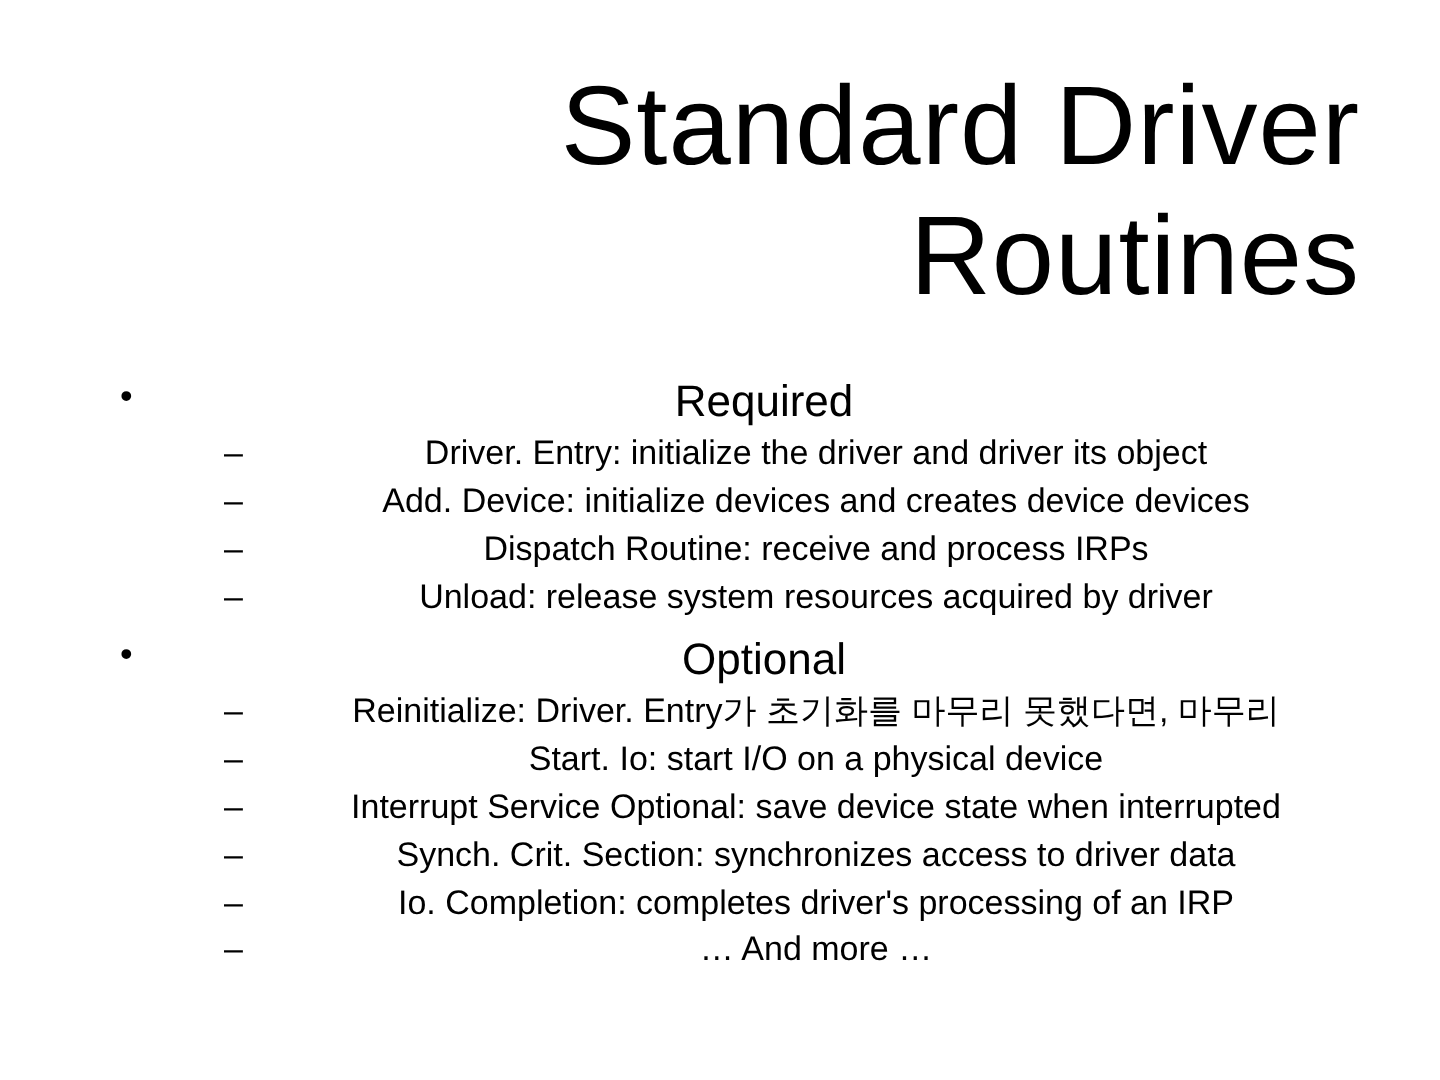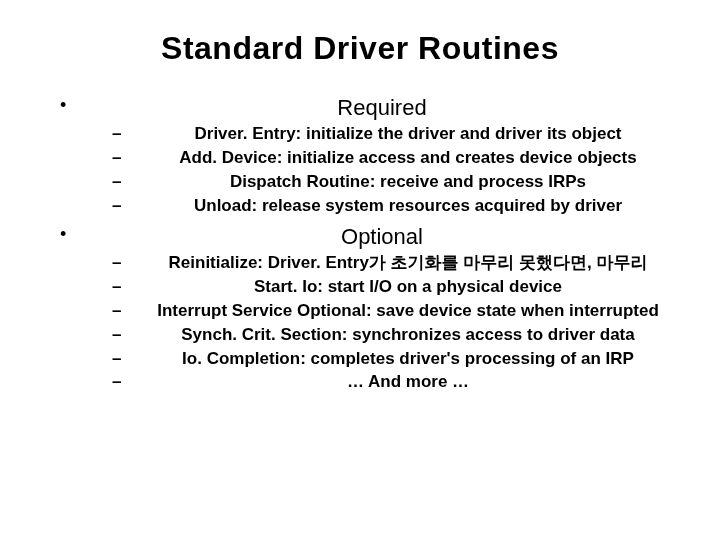--- a/index.html
+++ b/index.html
@@ -13,23 +13,23 @@
     overflow: hidden;
   }
   .slide {
     position: relative;
     width: 720px;
     height: 540px;
     box-sizing: border-box;
     padding: 20px 40px 20px 40px;
   }
   .title {
-    font-size: 32px;
-    font-weight: 700;
-    text-align: center;
+    font-size: 56px;
+    font-weight: 400;
+    text-align: right;
     margin: 10px 0 28px 0;
     letter-spacing: 0.5px;
   }
   .l1 {
     list-style: none;
     margin: 0;
     padding: 0 0 0 20px;
     text-align: center;
   }
   .l1 > li {
@@ -47,21 +47,21 @@
     font-size: 18px;
     color: #000;
   }
   .l2 {
     list-style: none;
     margin: 2px 0 4px 0;
     padding: 0 0 0 28px;
   }
   .l2 > li {
     font-size: 17px;
-    font-weight: 700;
+    font-weight: 400;
     line-height: 1.35;
     margin: 1px 0;
     position: relative;
     padding-left: 24px;
   }
   .l2 > li::before {
     content: "–";
     position: absolute;
     left: 0;
     top: 0;
@@ -72,21 +72,21 @@
 <body>
 
 <div class="slide">
   <div class="title">Standard Driver Routines</div>
 
   <ul class="l1">
     <li>
       <span>Required</span>
       <ul class="l2">
         <li>Driver. Entry: initialize the driver and driver its object</li>
-        <li>Add. Device: initialize access and creates device objects</li>
+        <li>Add. Device: initialize devices and creates device devices</li>
         <li>Dispatch Routine: receive and process IRPs</li>
         <li>Unload: release system resources acquired by driver</li>
       </ul>
     </li>
     <li>
       <span>Optional</span>
       <ul class="l2">
         <li>Reinitialize: Driver. Entry가 초기화를 마무리 못했다면, 마무리</li>
         <li>Start. Io: start I/O on a physical device</li>
         <li>Interrupt Service Optional: save device state when interrupted</li>

